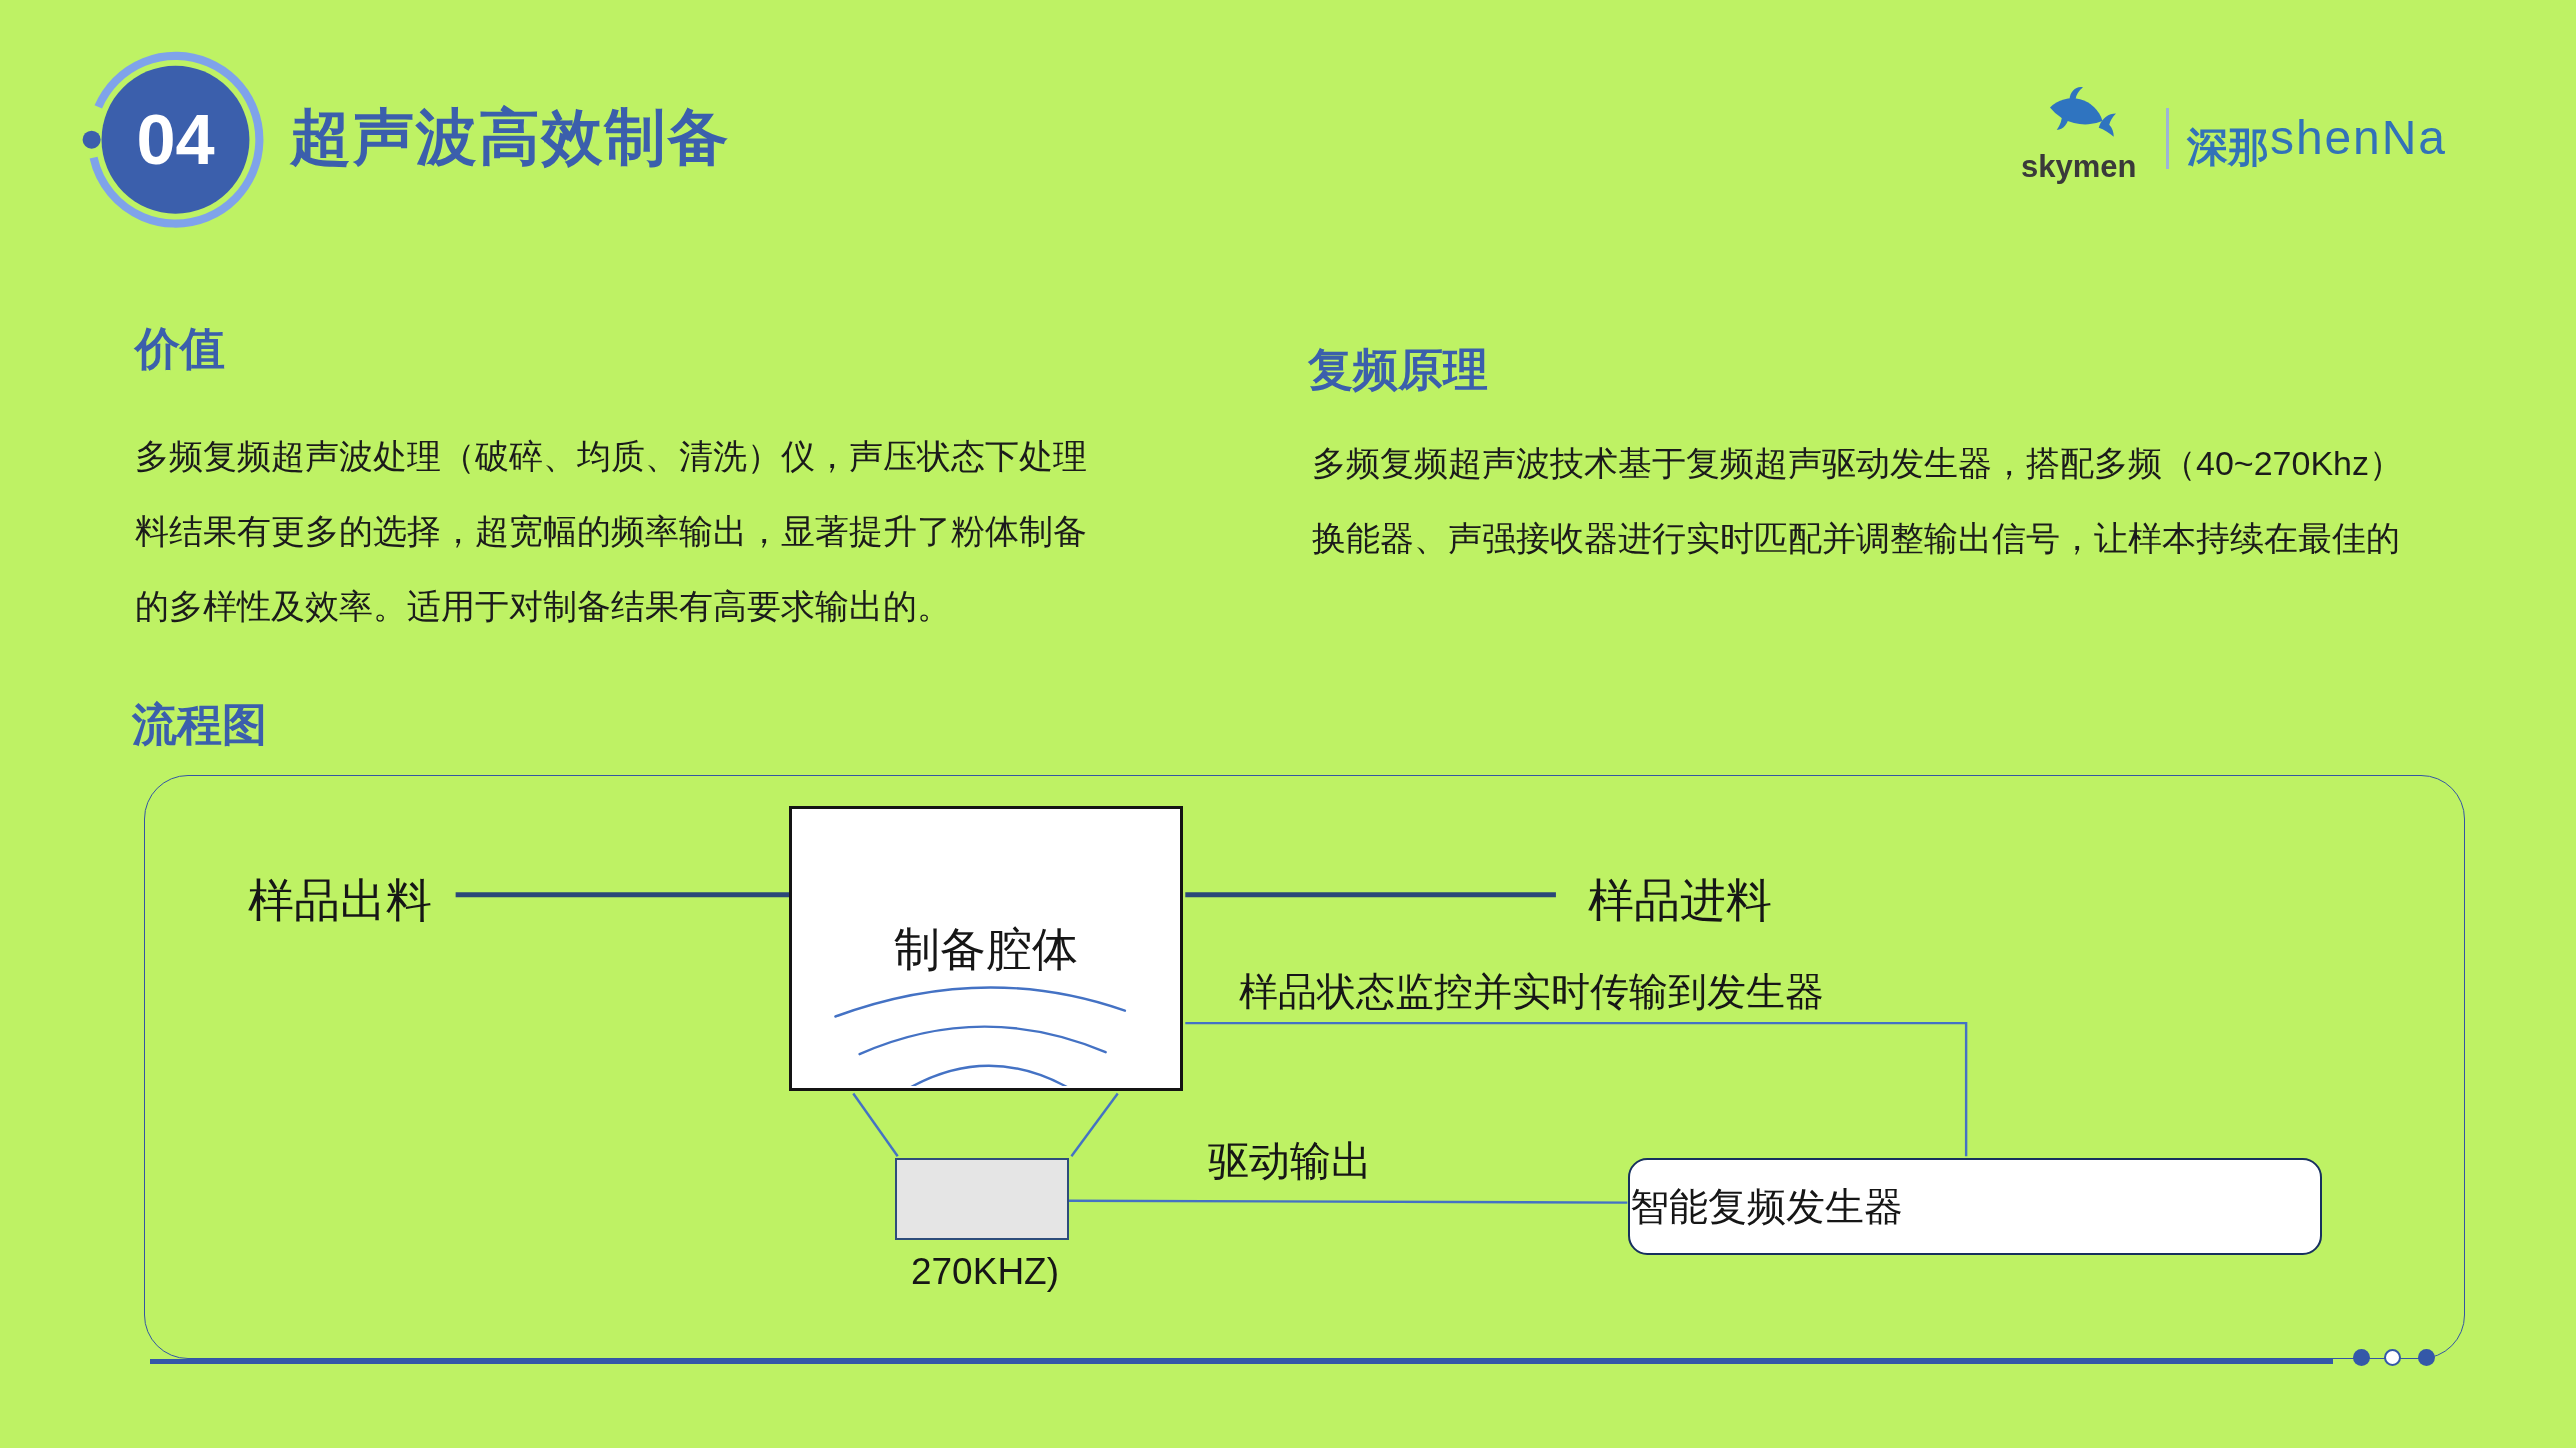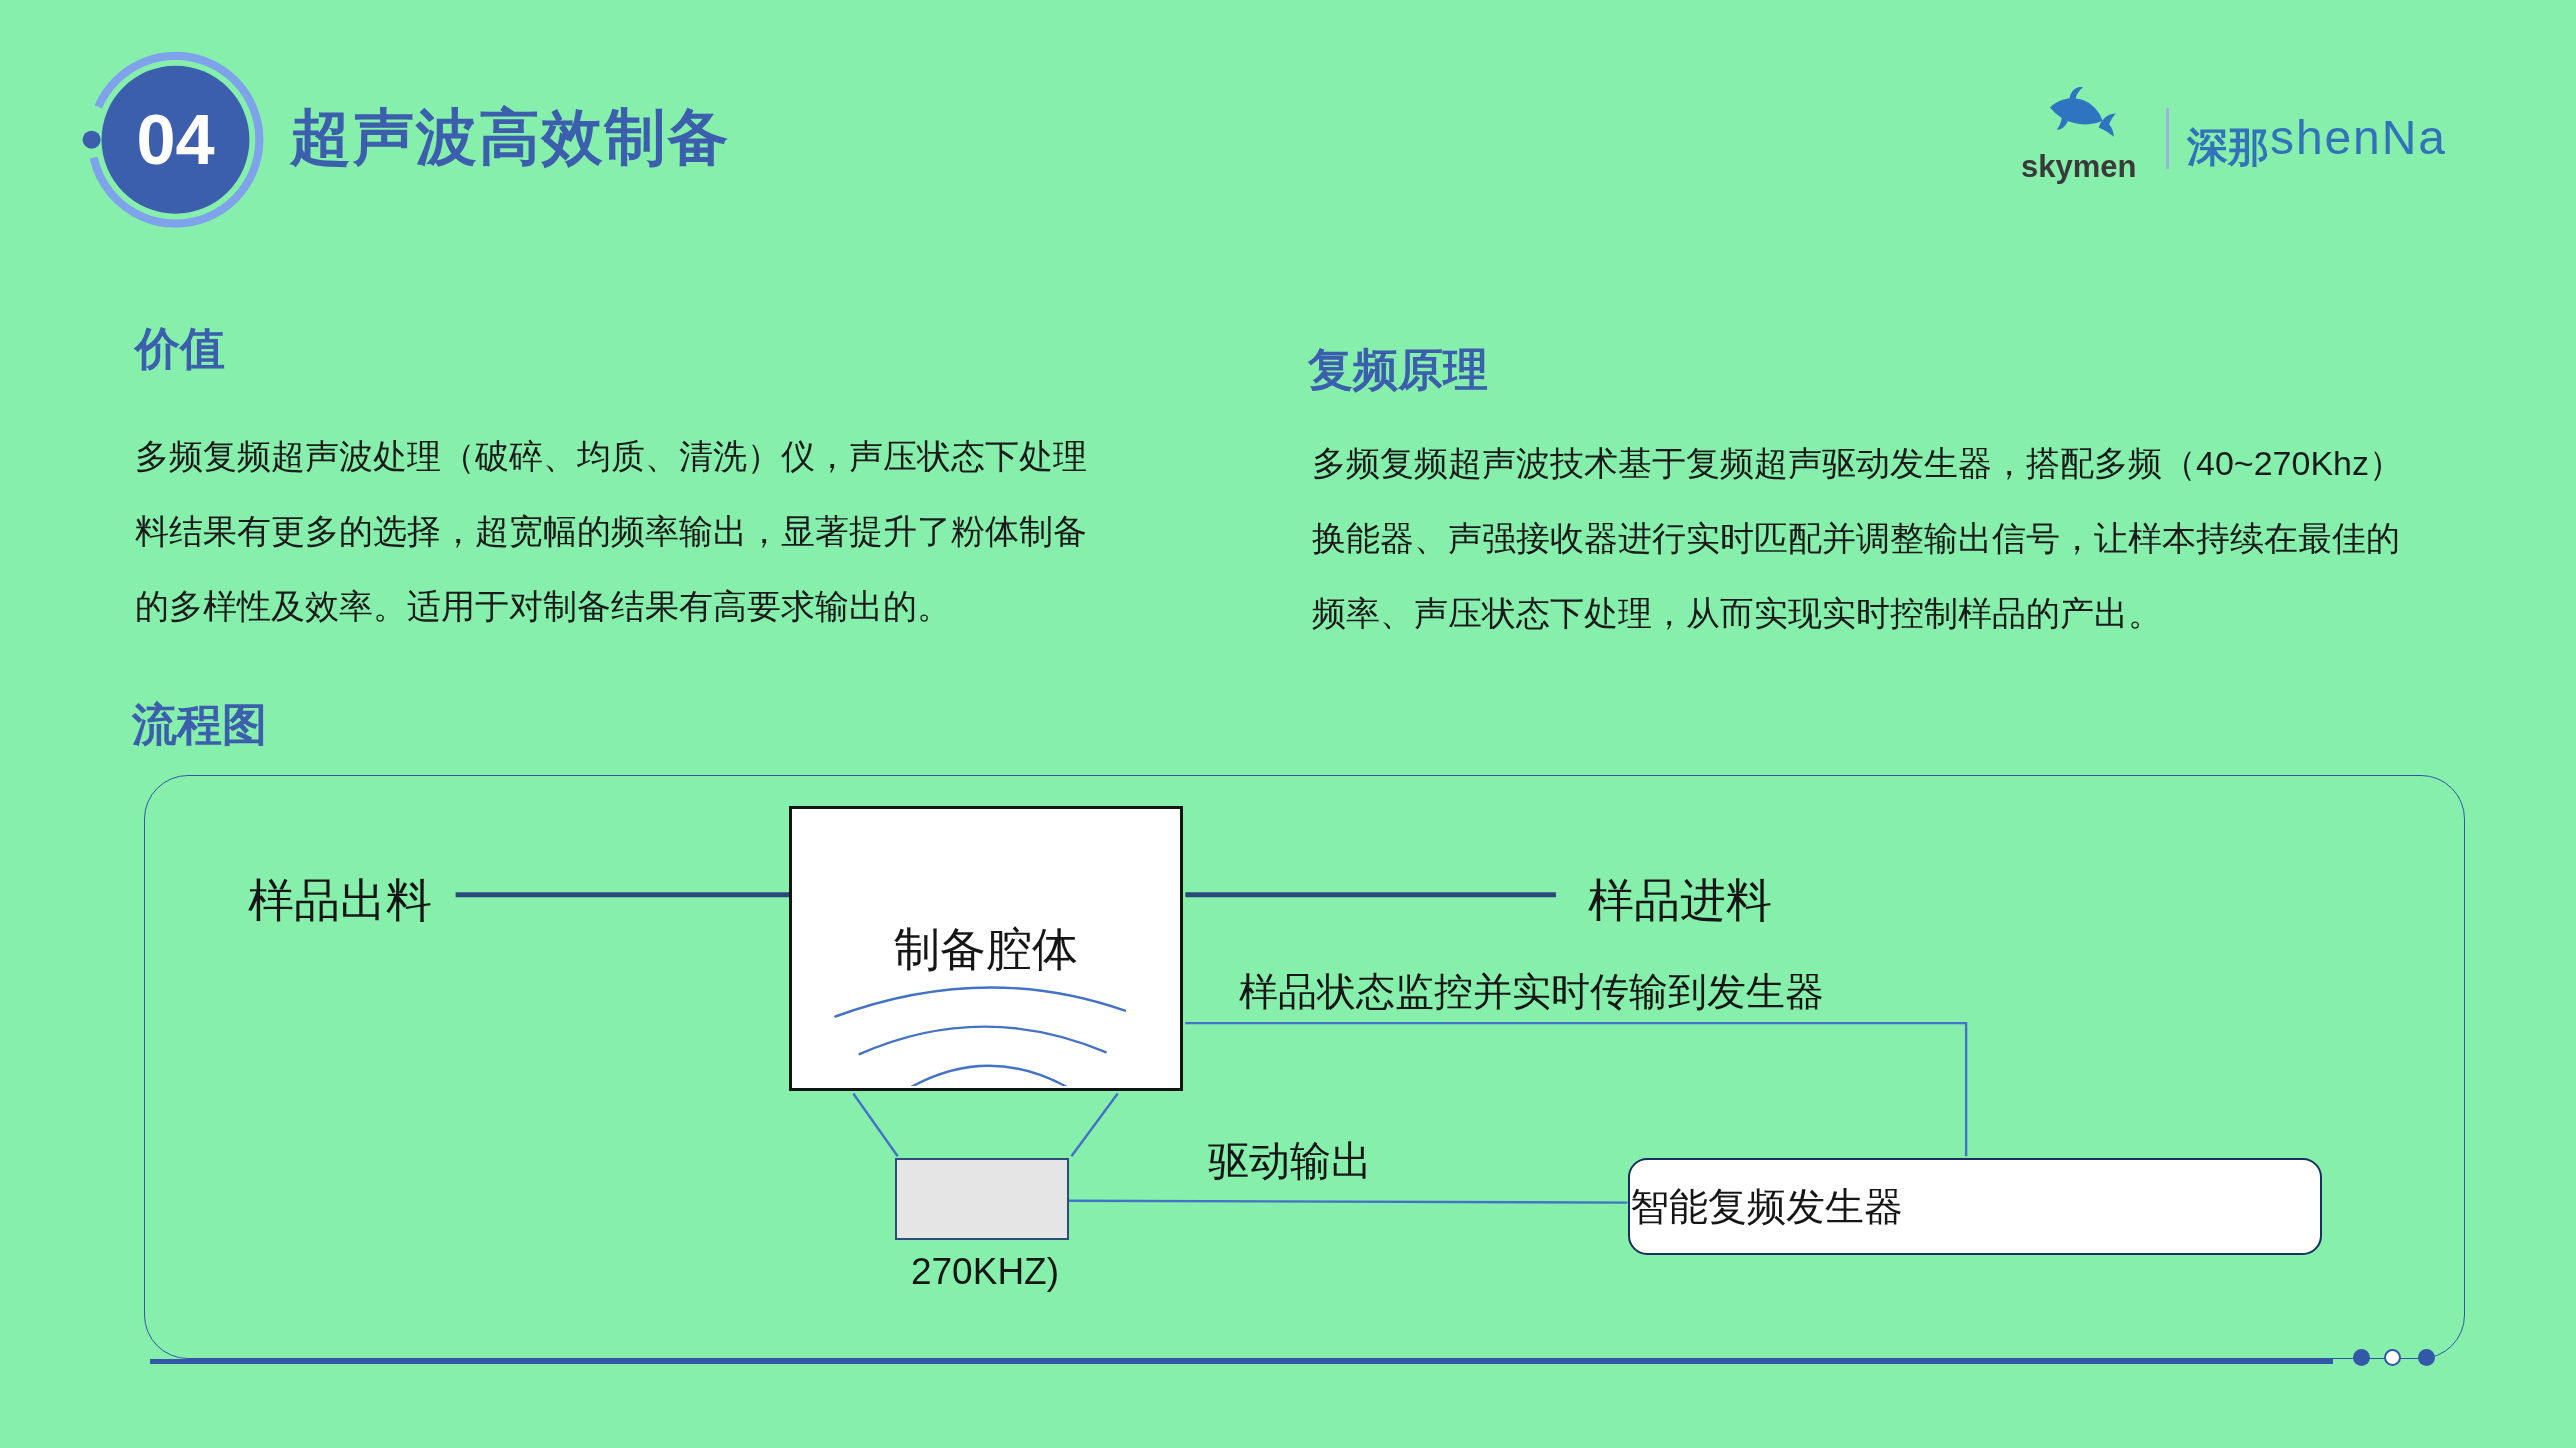--- a/index.html
+++ b/index.html
@@ -1,17 +1,17 @@
 <!DOCTYPE html>
 <html><head>
 <meta charset="utf-8">
 <style>
   html,body{margin:0;padding:0;background:#ffffff;}
   #canvas{
-    position:relative;width:2576px;height:1449px;background:#86efac;overflow:hidden;
+    position:relative;width:2576px;height:1449px;background:#bef264;overflow:hidden;
     font-family:"Liberation Sans","DejaVu Sans",sans-serif;color:#1b1b1b;
   }
   .abs{position:absolute;}
 
   
   .badge-svg{left:79px;top:44px;width:193px;height:195px;}
   .page-title{left:290px;top:97px;font-size:61px;font-weight:800;letter-spacing:1.9px;color:#3B5FAC;white-space:nowrap;}
 
   
   .dolphin{left:2044px;top:81px;width:75px;height:77px;}
@@ -89,21 +89,20 @@
   <div class="abs para para-value">
     <div>多频复频超声波处理（破碎、均质、清洗）仪，声压状态下处理</div>
     <div>料结果有更多的选择，超宽幅的频率输出，显著提升了粉体制备</div>
     <div>的多样性及效率。适用于对制备结果有高要求输出的。</div>
   </div>
 
   <div class="abs sec-h h-principle">复频原理</div>
   <div class="abs para para-principle">
     <div>多频复频超声波技术基于复频超声驱动发生器，搭配多频（40~270Khz）</div>
     <div>换能器、声强接收器进行实时匹配并调整输出信号，让样本持续在最佳的</div>
-    <div>频率、声压状态下处理，从而实现实时控制样品的产出。</div>
   </div>
 
   <div class="abs sec-h h-flow">流程图</div>
 
   <div class="abs flow">
 
     <svg class="abs flow-lines" viewBox="0 0 2401 603">
       <line x1="321" y1="123" x2="669" y2="123" stroke="#2B4878" stroke-width="5"></line>
       <line x1="1077" y1="123" x2="1461" y2="123" stroke="#2B4878" stroke-width="5"></line>
       <line x1="733" y1="329" x2="779" y2="394" stroke="#4472C4" stroke-width="2.5"></line>

